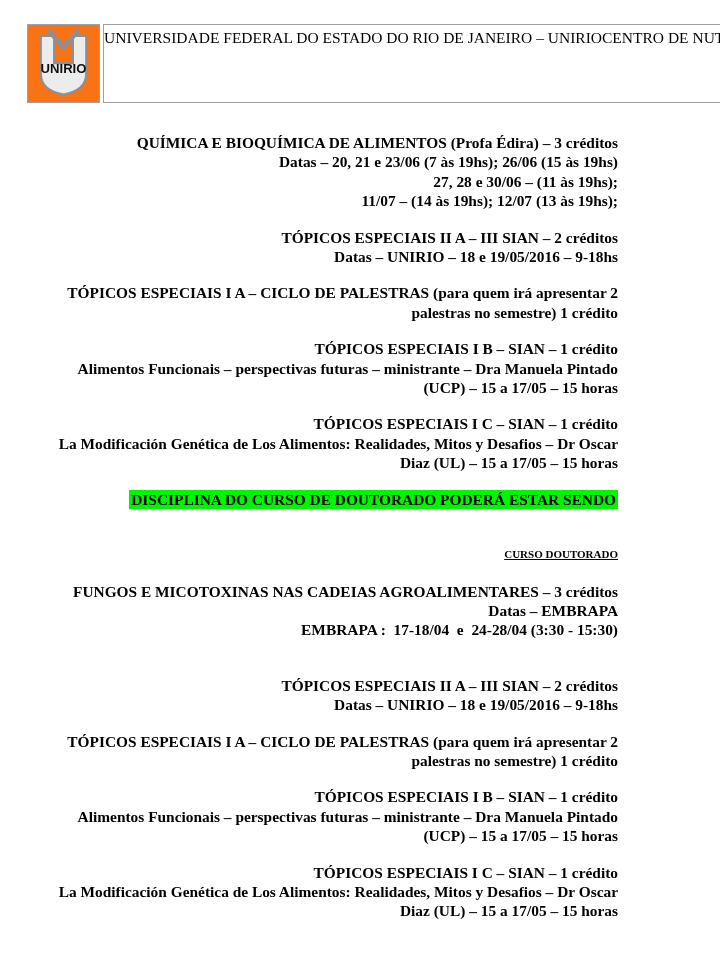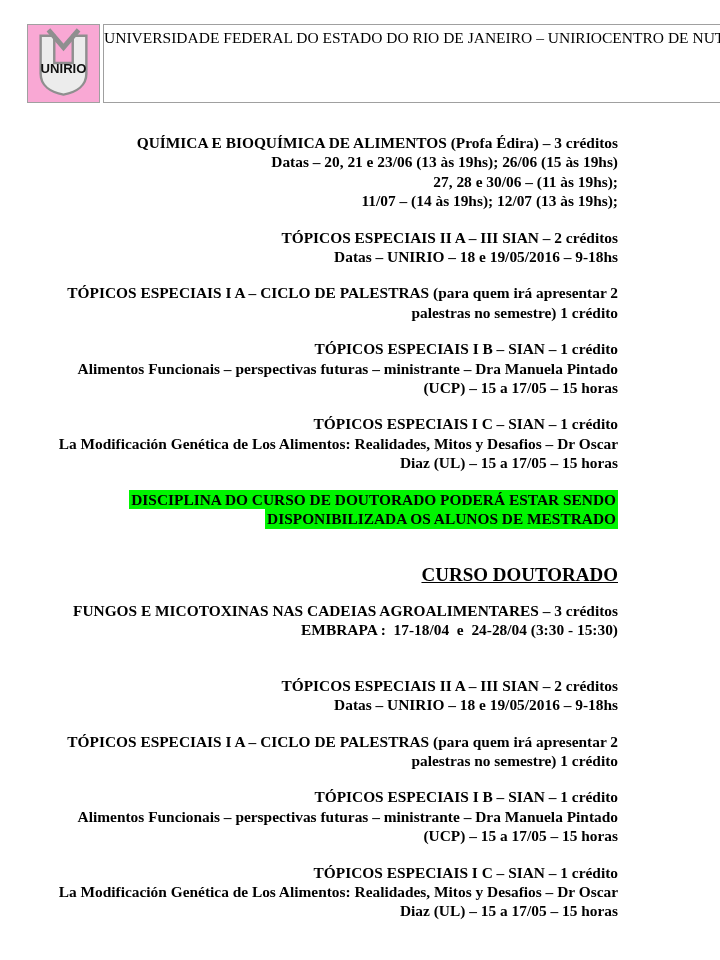--- a/index.html
+++ b/index.html
@@ -18,21 +18,21 @@
     align-items: stretch;
     margin: 24px 0 0 27px;
     width: 675px;
     gap: 3px;
   }
   .logo-box {
     width: 73px; height: 79px;
     border: 1px solid var(--box-border, #9e9e9e);
     box-sizing: border-box;
     flex: 0 0 auto;
-    background: #f9a8d4;
+    background: #f97316;
     text-align: center;
   }
   .logo-box svg { display: block; width: 100%; height: 100%; }
   .letterhead-text {
     flex: 1 1 auto;
     border: 1px solid var(--box-border, #9e9e9e);
     box-sizing: border-box;
     display: flex;
     flex-direction: row;
     justify-content: center;
@@ -55,21 +55,21 @@
   }
   .para { margin: 0 0 17px 0; }
   .para.gap2 { margin-bottom: 36px; }
   .line { white-space: pre; }
   .hl {
     background: var(--hl, #00ff00);
     padding: 0 2px;
     display: inline-block;
   }
   .doutorado-heading {
-    font-size: 19px;
+    font-size: 11px;
     line-height: 19.4px;
     font-weight: bold;
     text-decoration: underline;
     margin: 0 0 17px 0;
   }
 </style>
 </head>
 <body>
 
 <div class="page">
@@ -85,21 +85,21 @@
     <div class="letterhead-text">
       <div class="hline">UNIVERSIDADE FEDERAL DO ESTADO DO RIO DE JANEIRO – UNIRIO</div>
       <div class="hline">CENTRO DE NUTRIÇÃO BIOLÓGICAS E DA SAÚDE – CCBS</div>
     </div>
   </header>
 
   <main class="content">
 
     <section class="para">
       <div class="line">QUÍMICA E BIOQUÍMICA DE ALIMENTOS (Profa Édira) – 3 créditos</div>
-      <div class="line">Datas – 20, 21 e 23/06 (13 às 19hs); 26/06 (15 às 19hs)</div>
+      <div class="line">Datas – 20, 21 e 23/06 (7 às 19hs); 26/06 (15 às 19hs)</div>
       <div class="line">27, 28 e 30/06 – (11 às 19hs);</div>
       <div class="line">11/07 – (14 às 19hs); 12/07 (13 às 19hs);</div>
     </section>
 
     <section class="para">
       <div class="line">TÓPICOS ESPECIAIS II A – III SIAN – 2 créditos</div>
       <div class="line">Datas – UNIRIO – 18 e 19/05/2016 – 9-18hs</div>
     </section>
 
     <section class="para">
@@ -114,27 +114,27 @@
     </section>
 
     <section class="para">
       <div class="line">TÓPICOS ESPECIAIS I C – SIAN – 1 crédito</div>
       <div class="line">La Modificación Genética de Los Alimentos: Realidades, Mitos y Desafios – Dr Oscar</div>
       <div class="line">Diaz (UL) – 15 a 17/05 – 15 horas</div>
     </section>
 
     <section class="para gap2">
       <div class="line"><span class="hl">DISCIPLINA DO CURSO DE DOUTORADO PODERÁ ESTAR SENDO</span></div>
-      <div class="line"><span class="hl">DISPONIBILIZADA OS ALUNOS DE MESTRADO</span></div>
     </section>
 
     <h2 class="doutorado-heading">CURSO DOUTORADO</h2>
 
     <section class="para gap2">
       <div class="line">FUNGOS E MICOTOXINAS NAS CADEIAS AGROALIMENTARES – 3 créditos</div>
+      <div class="line">Datas – EMBRAPA</div>
       <div class="line">EMBRAPA :  17-18/04  e  24-28/04 (3:30 - 15:30)</div>
     </section>
 
     <section class="para">
       <div class="line">TÓPICOS ESPECIAIS II A – III SIAN – 2 créditos</div>
       <div class="line">Datas – UNIRIO – 18 e 19/05/2016 – 9-18hs</div>
     </section>
 
     <section class="para">
       <div class="line">TÓPICOS ESPECIAIS I A – CICLO DE PALESTRAS (para quem irá apresentar 2</div>

